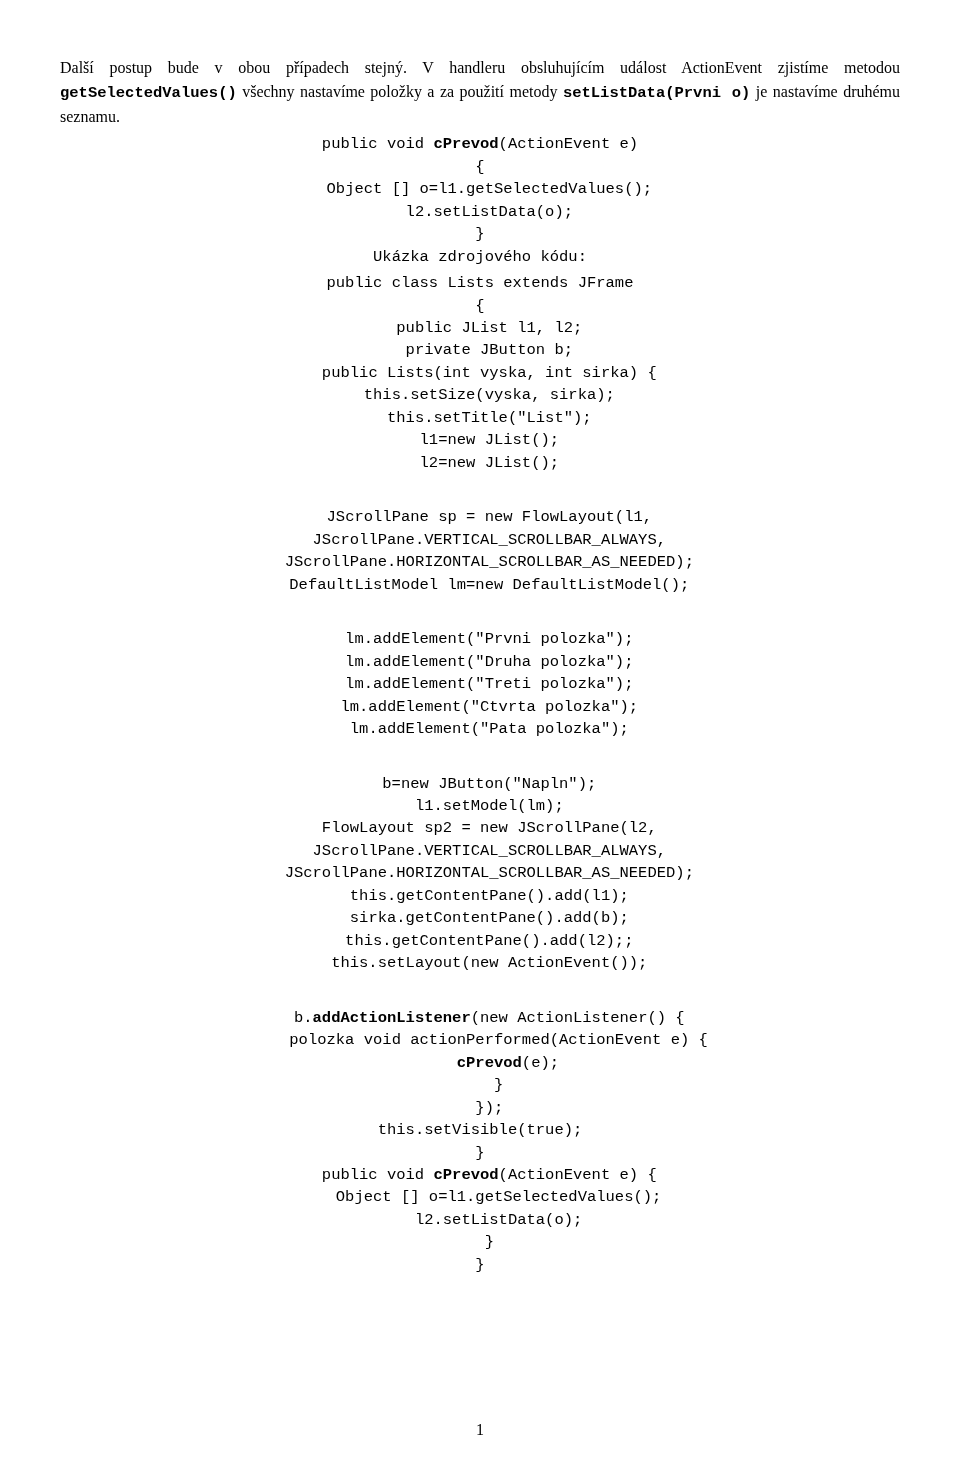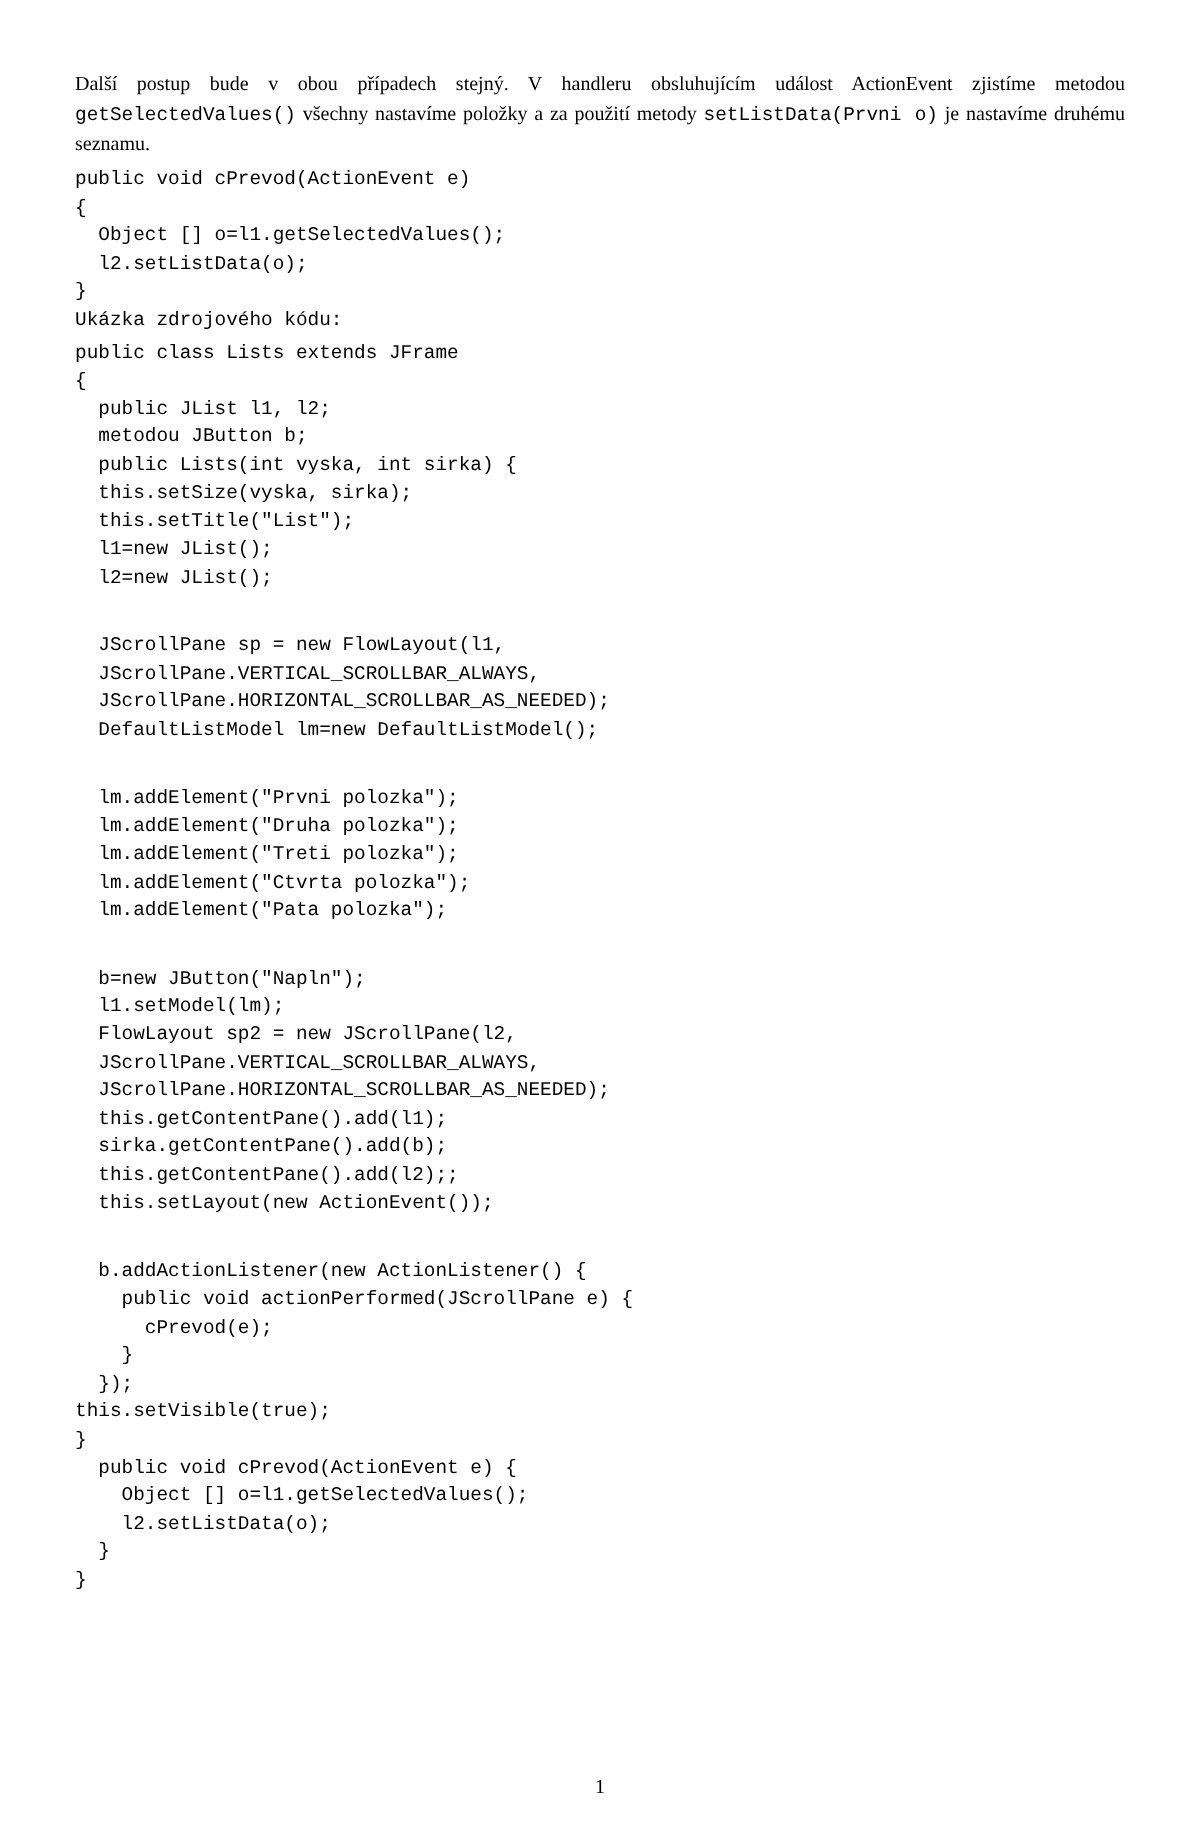--- a/index.html
+++ b/index.html
@@ -22,22 +22,23 @@
   .mono {
     font-family: 'Courier New', Courier, monospace;
     font-size: 15.5px;
   }
   .code-block {
     font-family: 'Courier New', Courier, monospace;
     font-size: 15.5px;
     white-space: pre;
     line-height: 1.45;
     margin: 4px 0;
+    text-align: center;
   }
-  .bold { font-weight: normal; }
+  .bold { font-weight: bold; }
   .page-number {
     position: absolute;
     bottom: 30px;
     left: 0;
     right: 0;
     text-align: center;
     font-family: Georgia, serif;
     font-size: 16px;
   }
 </style>
@@ -53,21 +54,21 @@
 <div class="code-block"><span><span>public void </span><span class="bold">cPrevod</span><span>(ActionEvent e)</span></span>
 <span>{</span>
 <span>  Object [] o=l1.getSelectedValues();</span>
 <span>  l2.setListData(o);</span>
 <span>}</span>
 <span>Ukázka zdrojového kódu:</span></div>
 
 <div class="code-block"><span>public class Lists extends JFrame</span>
 <span>{</span>
 <span>  public JList l1, l2;</span>
-<span>  metodou JButton b;</span>
+<span>  private JButton b;</span>
 <span>  public Lists(int vyska, int sirka) {</span>
 <span>  this.setSize(vyska, sirka);</span>
 <span>  this.setTitle("List");</span>
 <span>  l1=new JList();</span>
 <span>  l2=new JList();</span></div>
 
 <br>
 <div class="code-block"><span>  JScrollPane sp = new FlowLayout(l1,</span>
 <span>  JScrollPane.VERTICAL_SCROLLBAR_ALWAYS,</span>
 <span>  JScrollPane.HORIZONTAL_SCROLLBAR_AS_NEEDED);</span>
@@ -86,21 +87,21 @@
 <span>  FlowLayout sp2 = new JScrollPane(l2,</span>
 <span>  JScrollPane.VERTICAL_SCROLLBAR_ALWAYS,</span>
 <span>  JScrollPane.HORIZONTAL_SCROLLBAR_AS_NEEDED);</span>
 <span>  this.getContentPane().add(l1);</span>
 <span>  sirka.getContentPane().add(b);</span>
 <span>  this.getContentPane().add(l2);;</span>
 <span>  this.setLayout(new ActionEvent());</span></div>
 
 <br>
 <div class="code-block"><span><span>  b.</span><span class="bold">addActionListener</span><span>(new ActionListener() {</span></span>
-<span>    public void actionPerformed(JScrollPane e) {</span>
+<span>    polozka void actionPerformed(ActionEvent e) {</span>
 <span><span>      </span><span class="bold">cPrevod</span><span>(e);</span></span>
 <span>    }</span>
 <span>  });</span>
 <span>this.setVisible(true);</span>
 <span>}</span>
 <span><span>  public void </span><span class="bold">cPrevod</span><span>(ActionEvent e) {</span></span>
 <span>    Object [] o=l1.getSelectedValues();</span>
 <span>    l2.setListData(o);</span>
 <span>  }</span>
 <span>}</span></div>

